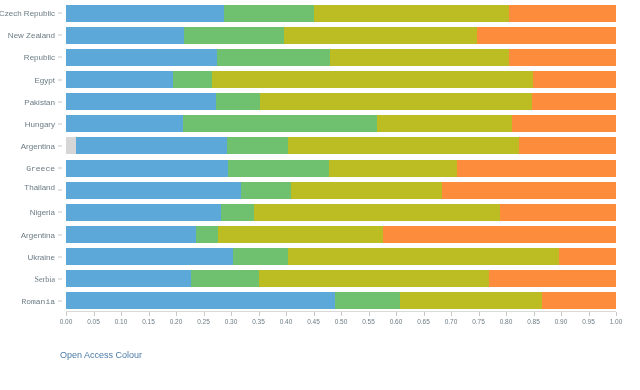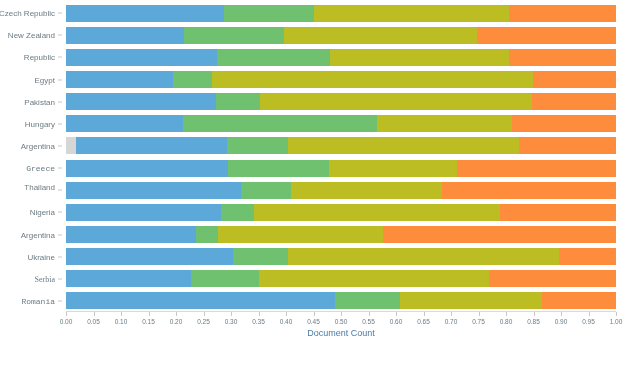--- a/index.html
+++ b/index.html
@@ -250,18 +250,18 @@
       <div class="xtick" style="left: 467.5px;"></div>
       <div class="xtlabel" style="left: 467.5px;">0.85</div>
       <div class="xtick" style="left: 495px;"></div>
       <div class="xtlabel" style="left: 495px;">0.90</div>
       <div class="xtick" style="left: 522.5px;"></div>
       <div class="xtlabel" style="left: 522.5px;">0.95</div>
       <div class="xtick" style="left: 550px;"></div>
       <div class="xtlabel" style="left: 550px;">1.00</div>
     </div>
 
-  <div class="xtitle">Document Count</div>
 
   <div class="legend">
+    <div class="legend-title">Open Access Colour</div>
   </div>
 
 </div>
 
 </body></html>

